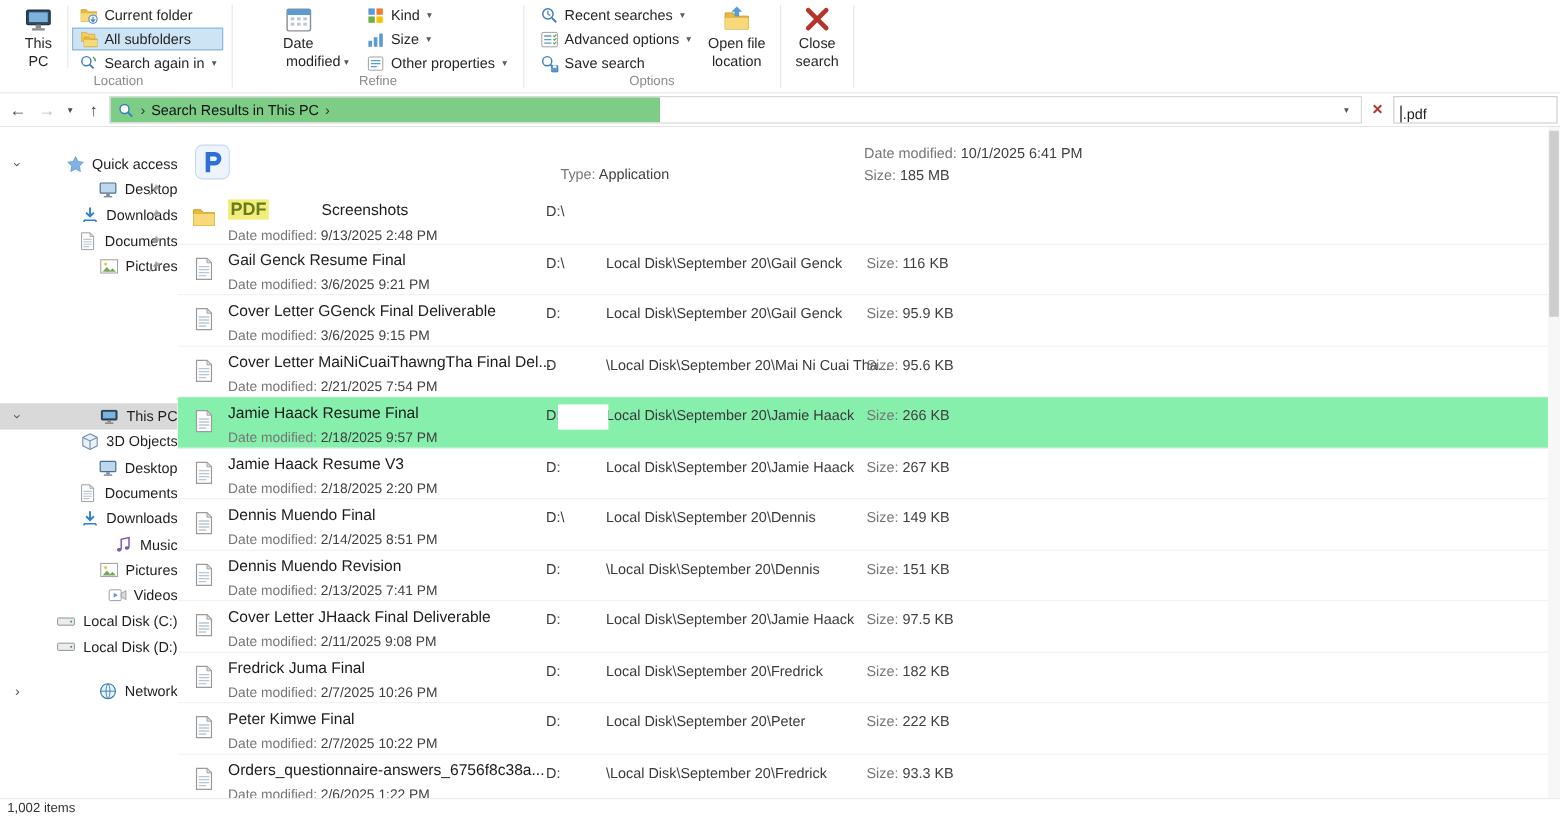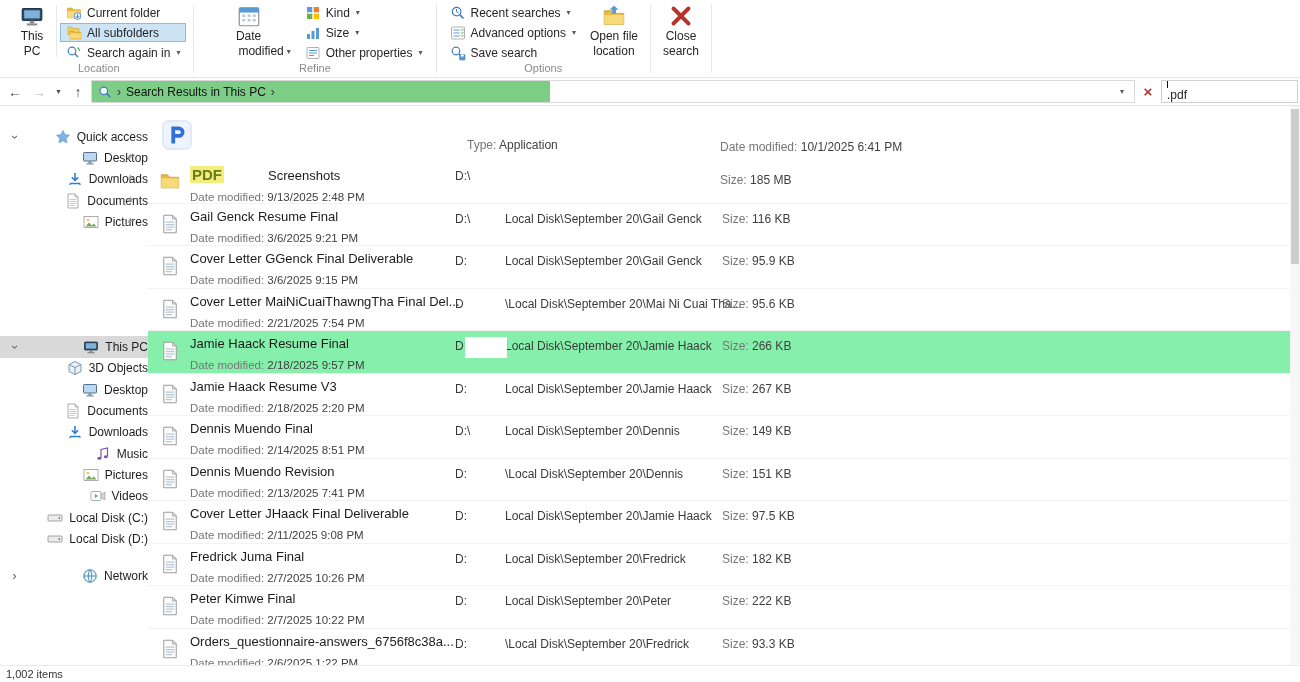--- a/index.html
+++ b/index.html
@@ -29,21 +29,21 @@
   .nav-btn.disabled { color:#bdbdbd; }
   .nav-btn.small { width:13px; font-size:8px; }
   .addressbar { flex:1; height:23px; border:1px solid #d9d9d9; position:relative; display:flex; align-items:center; background:#fff; overflow:hidden; }
   .addr-progress { position:absolute; left:0; top:0; bottom:0; background:#7dcd87; }
   .crumbs { position:relative; z-index:1; display:flex; align-items:center; gap:5px; padding-left:6px; }
   .crumb-sep { font-size:12px; color:#333; }
   .crumb-text { font-size:12px; color:#111; cursor:default; }
   .addr-right { margin-left:auto; position:relative; z-index:1; display:flex; align-items:center; padding-right:4px; }
   .addr-dd { font-size:8px; color:#5a5a5a; width:16px; text-align:center; }
   .stop-btn { width:22px; height:22px; display:flex; align-items:center; justify-content:center; color:#b03a2e; font-weight:bold; font-size:15px; cursor:default; }
-  .searchbox { width:137px; height:23px; border:1px solid #d0d0d0; display:flex; align-items:flex-start; padding-left:5px; background:#fff;flex-direction:column; }
+  .searchbox { width:137px; height:23px; border:1px solid #d0d0d0; display:flex; align-items:flex-end; padding-left:5px; background:#fff; }
   .caret-bar { width:1px; height:14px; background:#111; margin-right:1px; animation:blink 1.1s step-end infinite; }
   @keyframes blink { 50% { opacity:0; } }
   .search-text { font-size:12px; color:#1e1e1e; }
 
   
   .main { display:flex; height:559px; position:relative; background:#fff; }
   .sidebar { width:148px; flex-shrink:0; padding-top:20px; overflow:hidden; }
   .side-item { display:flex; align-items:center; height:21.3px; gap:6px; position:relative; font-size:12px; color:#1e1e1e; cursor:default;justify-content:flex-end; }
   .side-item.group { padding-left:26px; }
   .side-item.child { padding-left:30px; }
@@ -56,21 +56,21 @@
   .side-section-2 { margin-top:16px; }
 
   .content { flex:1; padding:13px 10px 0 0; position:relative; overflow:hidden; }
   .scrollbar { position:absolute; right:0; top:0; bottom:0; width:10px; background:#f7f7f7; }
   .scroll-thumb { position:absolute; top:3px; left:1px; width:8px; height:155px; background:#cdcdcd; }
 
   .app-row { position:relative; height:42px; }
   .app-icon { position:absolute; left:14px; top:1px; width:30px; height:30px; }
   .app-type { position:absolute; left:319px; top:19px; font-size:12px; }
   .app-meta { position:absolute; left:572px; top:2px; font-size:12px; }
-  .app-meta .mrow { margin-bottom:4px; white-space:nowrap;margin-top:19px; }
+  .app-meta .mrow { margin-bottom:4px; white-space:nowrap; }
   .lbl { color:#767676; }
   .val { color:#3f3f3f; }
 
   .file-row { position:relative; height:42.5px; border-bottom:1px solid #f2f2f2; }
   .file-row.selected { background:#86efac; }
   .file-icon { position:absolute; left:12px; top:7px; width:20px; height:26px; }
   .file-main { position:absolute; left:42px; top:5px; width:300px; overflow:hidden; }
   .file-name { font-size:13px; color:#1c1c1c; white-space:nowrap; }
   .file-sub { font-size:11.5px; margin-top:8px; white-space:nowrap; }
   .file-drive { position:absolute; left:307px; top:8px; font-size:12px; color:#3a3a3a; }

